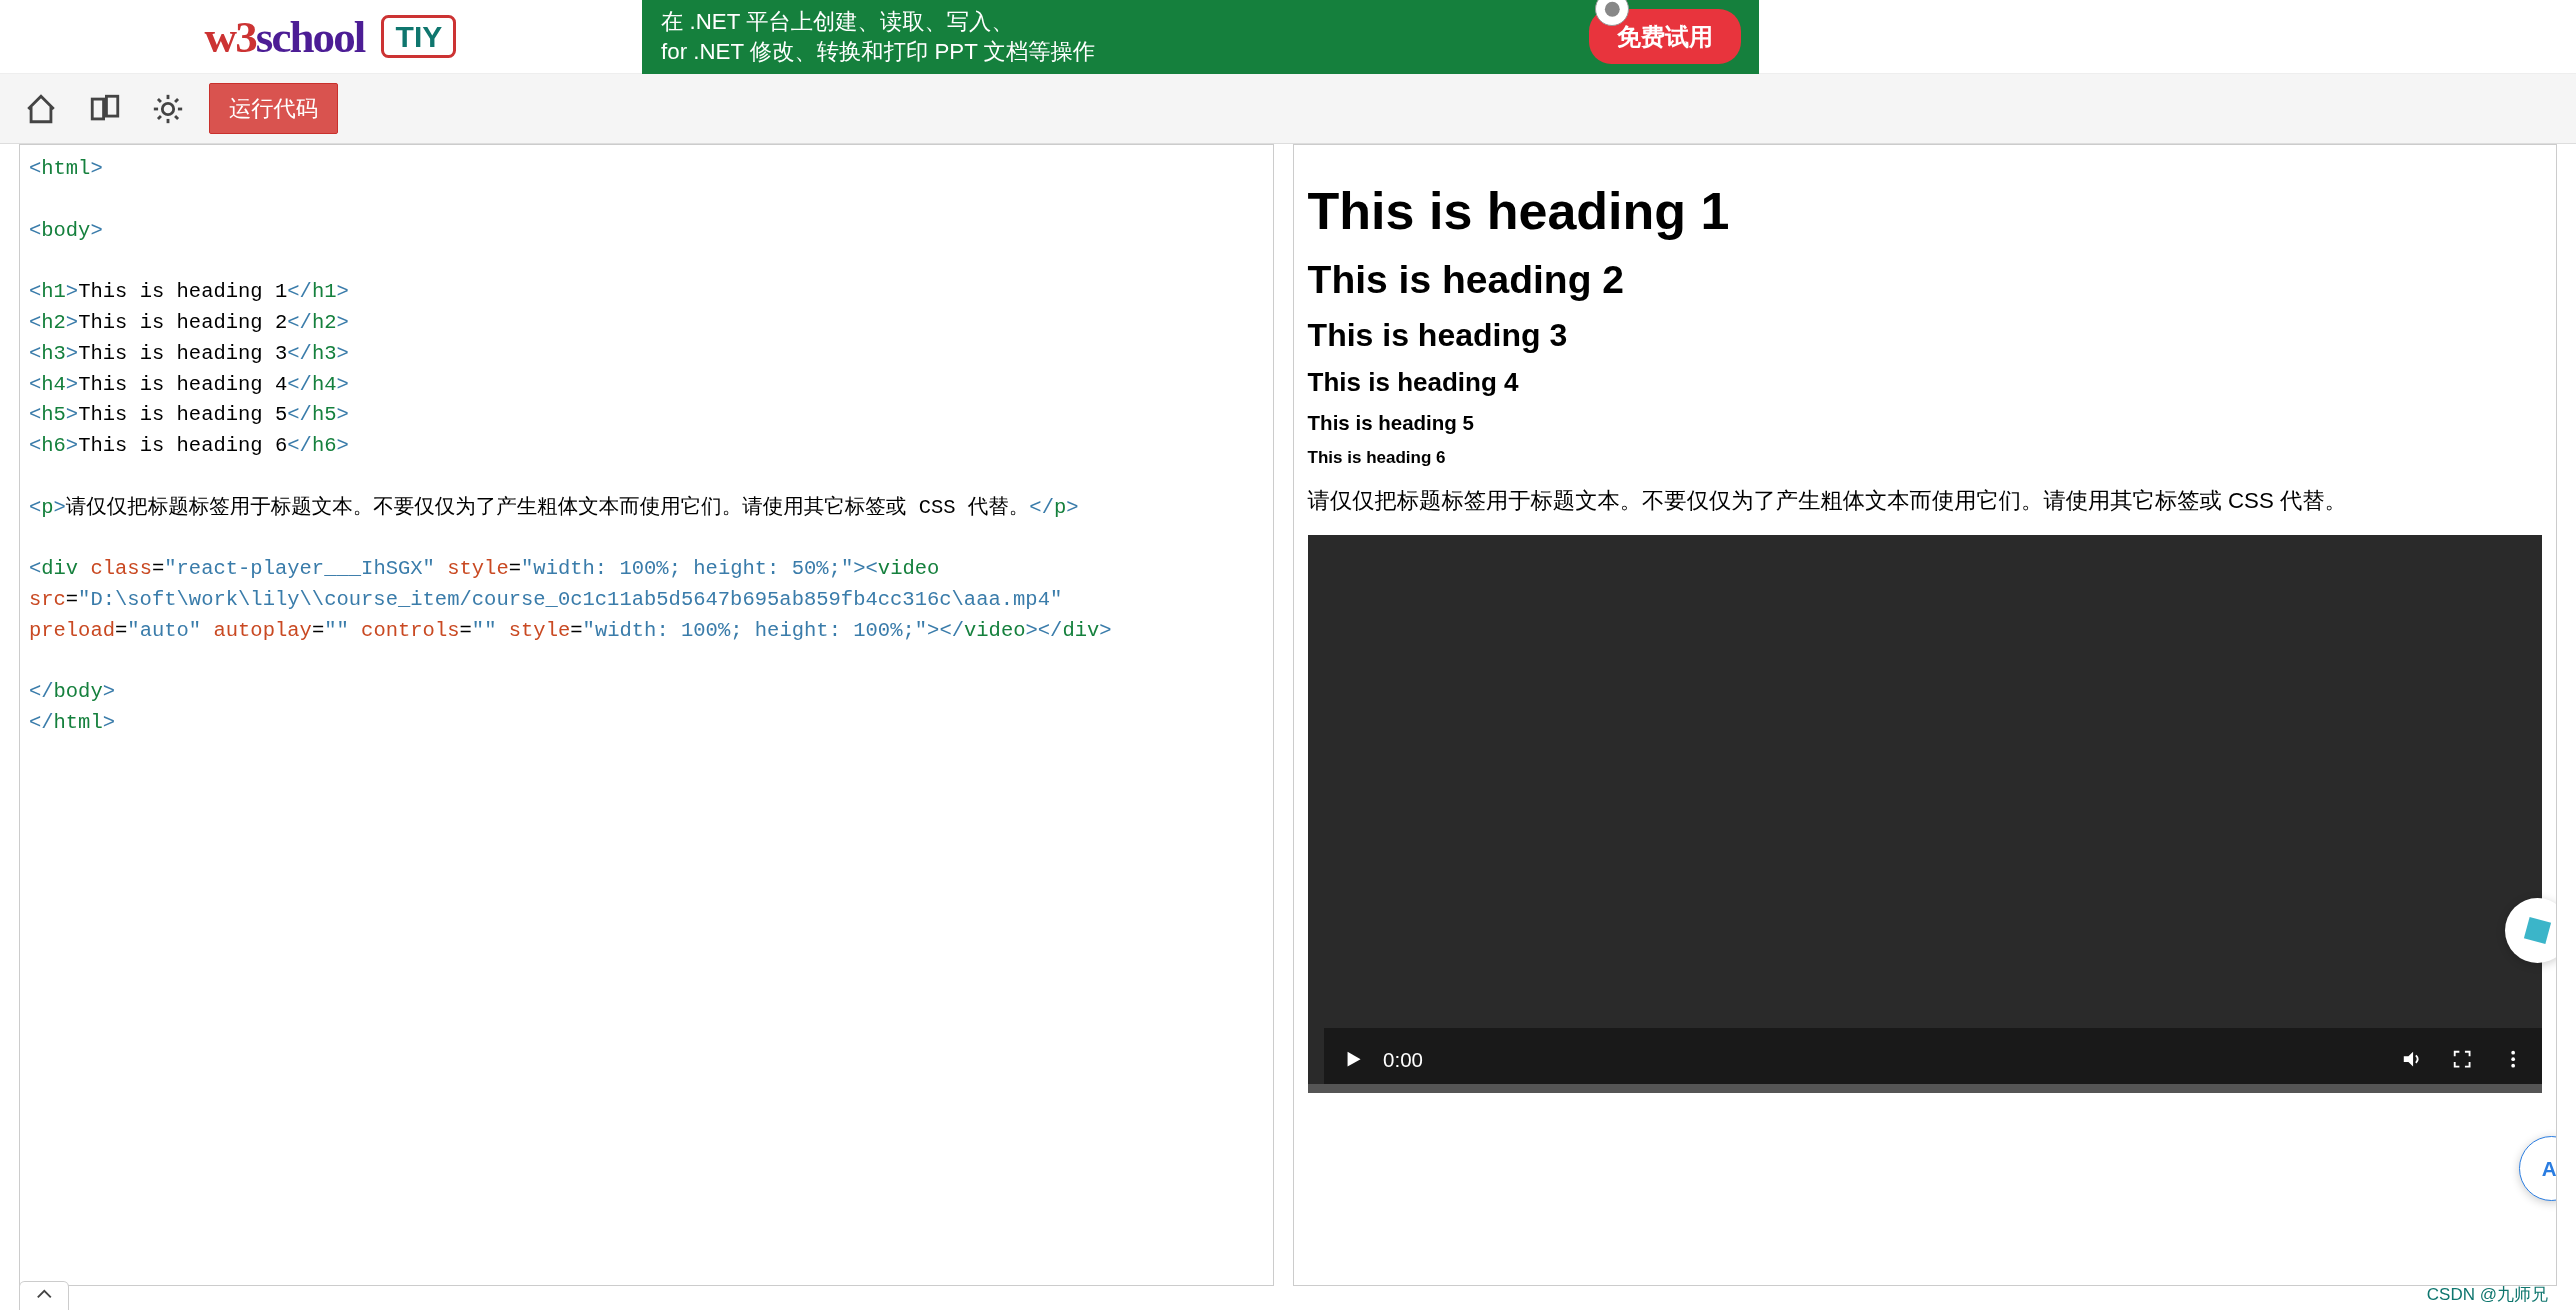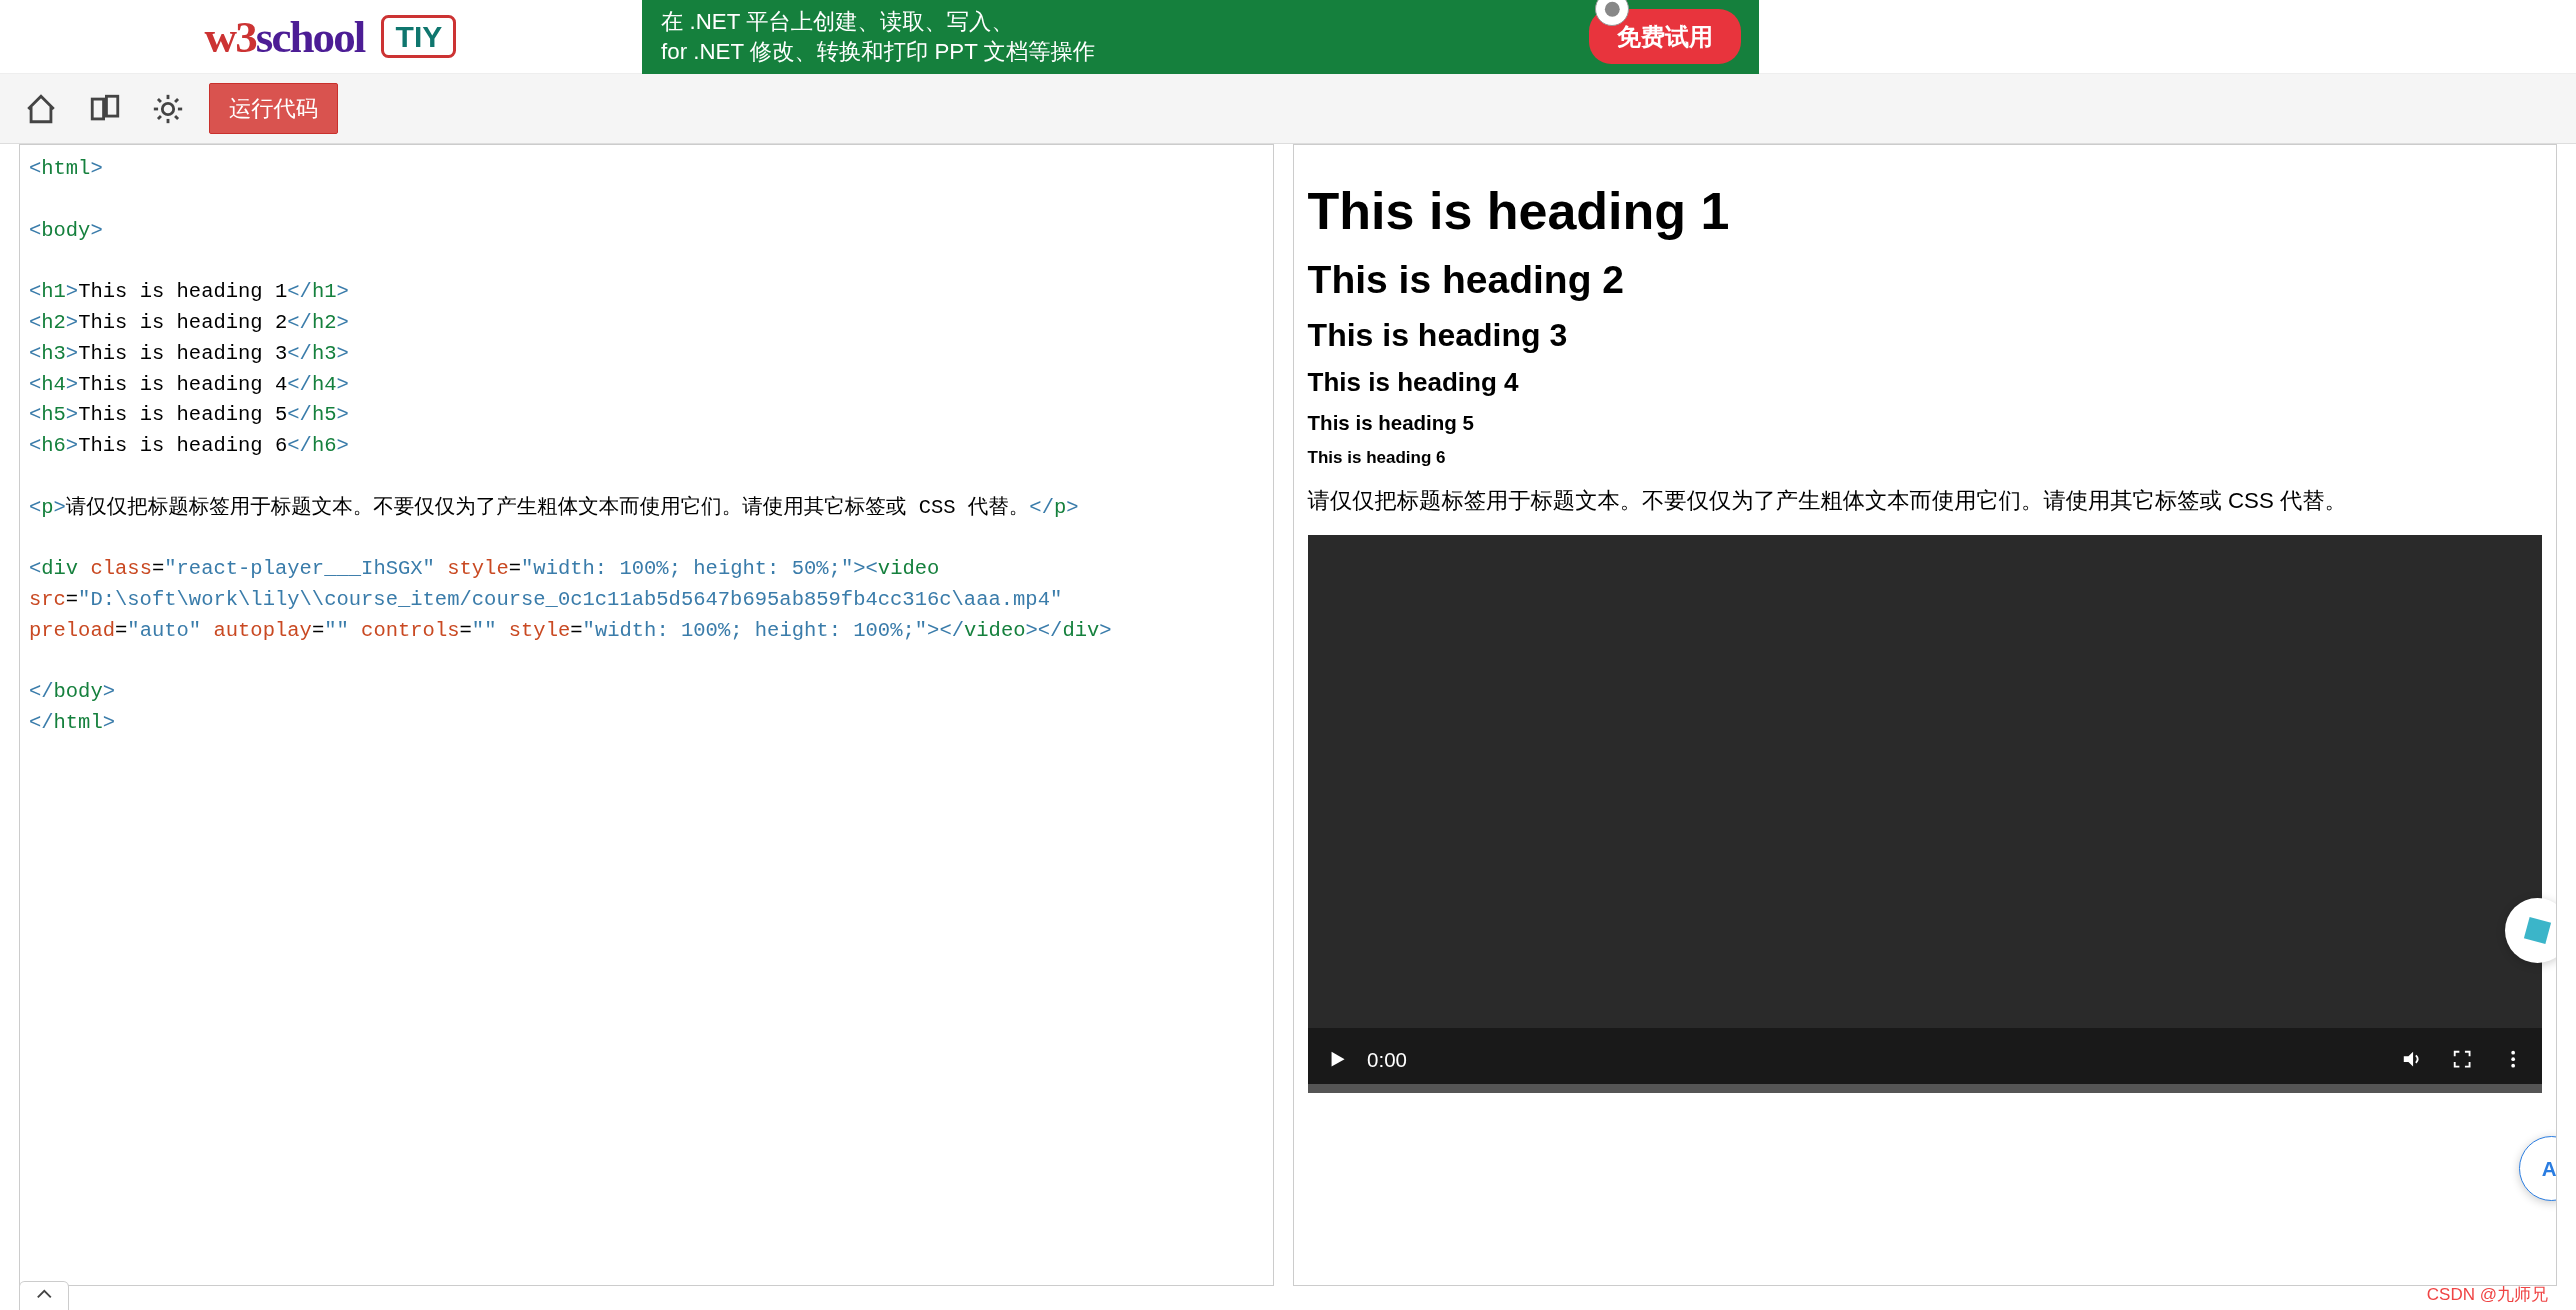--- a/index.html
+++ b/index.html
@@ -69,21 +69,21 @@
     .preview-panel h4 { font-size: 26px; font-weight: bold; margin: 13px 0; }
     .preview-panel h5 { font-size: 20.5px; font-weight: bold; margin: 13px 0; }
     .preview-panel h6 { font-size: 17px; font-weight: bold; margin: 13px 0; }
     .preview-panel p { font-size: 22.3px; margin: 18.6px 0; }
     
     .video-player {
       width: 100%; height: 558px; background: #2a2a2a;
       position: relative; margin-top: 18.6px;
     }
     .video-controls {
-      position: absolute; bottom: 0; left: 0; right: 0;
+      position: absolute; bottom: 0; left: 16px; right: 0;
       height: 65px; background: rgba(0,0,0,0.4);
       display: flex; align-items: center; padding: 0 18.6px; gap: 18.6px;
     }
     .video-progress {
       position: absolute; bottom: 0; left: 0; right: 0;
       height: 9.3px; background: #555;
     }
     .play-icon, .volume-icon, .fullscreen-icon, .more-icon {
       color: #fff; cursor: pointer;
     }
@@ -99,21 +99,21 @@
     .float-2 { bottom: 84px; border: 1.9px solid #2a7de1; }
     
     .bottom-bar {
       position: fixed; bottom: 0; left: 18.6px;
       border: 0.9px solid #ccc; border-bottom: none;
       padding: 5.6px 15px; background: #fff;
       border-radius: 5.6px 5.6px 0 0;
     }
     .watermark {
       position: fixed; bottom: 3.7px; right: 28px;
-      color: #ef4444; font-size: 17px;
+      color: #0f766e; font-size: 17px;
     }
   </style>
 </head>
 <body>
 
 <div class="header">
   <div class="logo-area">
     <span class="logo-text"><span>w3</span><span class="dark">school</span></span>
     <span class="tiy-badge">TIY</span>
   </div>

